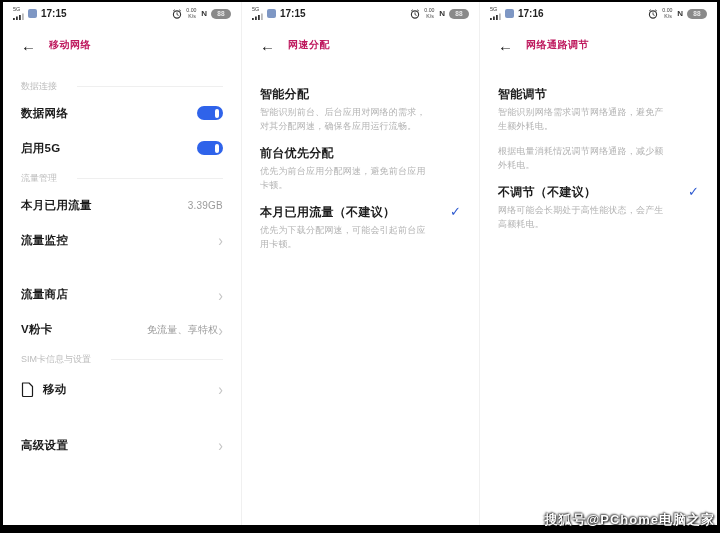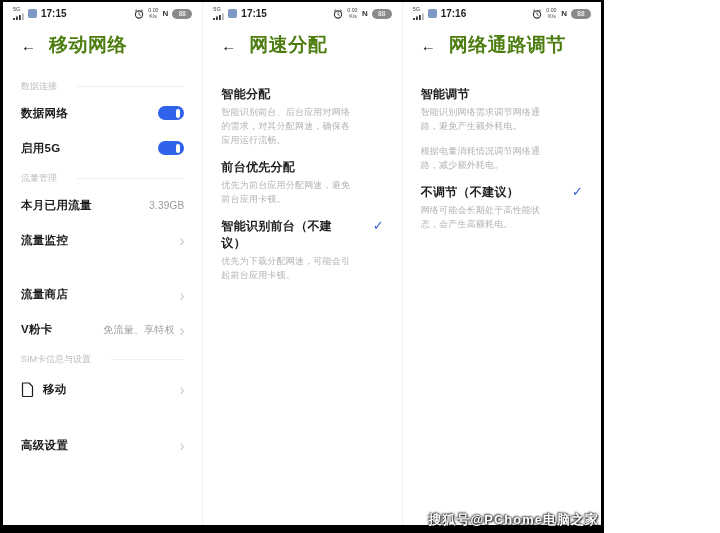--- a/index.html
+++ b/index.html
@@ -1,17 +1,17 @@
 <!DOCTYPE html>
 <html><head>
 <meta charset="utf-8">
 <style>
   html,body{margin:0;padding:0;}
   body{width:720px;height:533px;font-family:"Liberation Sans","DejaVu Sans",sans-serif;-webkit-font-smoothing:antialiased;}
-  .frame{position:relative;width:604px;height:533px;background:#000;overflow:hidden;}
+  .frame{position:relative;width:720px;height:533px;background:#000;overflow:hidden;}
   .board{position:absolute;top:2px;left:3px;right:3px;bottom:8px;background:#fff;display:flex;}
   .panel{width:33.333%;position:relative;background:#fff;box-sizing:border-box;}
   .panel + .panel{border-left:1px solid #f0f0f0;}
 
   
   .statusbar{display:flex;justify-content:space-between;align-items:center;padding:4px 10px 0 10px;height:15px;color:#2a2a2a;}
   .sb-left{display:flex;align-items:center;gap:4px;}
   .sb-right{display:flex;align-items:center;gap:4px;}
   .sig{display:inline-flex;flex-direction:column;align-items:flex-start;line-height:1;}
   .sig-label{font-size:5.5px;color:#444;letter-spacing:0;}
@@ -19,32 +19,32 @@
   .sb-time{font-size:10px;font-weight:700;color:#222;}
   .speed{display:inline-flex;flex-direction:column;align-items:center;line-height:1;}
   .speed i{font-style:normal;font-size:5.5px;color:#444;transform:scale(.95);}
   .nfc{font-size:8px;font-weight:700;color:#333;}
   .battery{min-width:20px;height:10px;border-radius:5px;background:#8a8a8a;color:#e8e8e8;font-size:6.5px;font-weight:700;display:inline-flex;align-items:center;justify-content:center;padding:0 2px;box-sizing:border-box;}
   .battery i{font-style:normal;}
 
   
   .nav{display:flex;align-items:center;gap:13px;padding:12px 18px 0 18px;height:24px;}
   .back{font-size:15px;font-weight:700;color:#111;cursor:pointer;line-height:1;}
-  .nav-title{font-size:19px;font-weight:700;color:#4d7c0f;letter-spacing:.5px;}
+  .nav-title{font-size:10px;font-weight:700;color:#be185d;letter-spacing:.5px;}
 
   
   .list{padding:0 18px;}
   .section{display:flex;align-items:center;gap:20px;height:18px;margin-top:20px;}
   .section.tight{margin-top:4px;}
   .sec-text{font-size:9px;color:#bdbdbd;white-space:nowrap;}
   .sec-line{flex:1;height:1px;background:#efefef;}
   .row{display:flex;align-items:center;justify-content:space-between;height:35px;}
   .row.tall{height:40px;}
   .row-label{font-size:11.5px;font-weight:600;color:#1c1c1c;letter-spacing:.3px;display:flex;align-items:center;gap:9px;}
-  .row-right{display:flex;align-items:center;gap:5px;}
+  .row-right{display:flex;align-items:center;}
   .row-value{font-size:10px;color:#9b9b9b;letter-spacing:.2px;}
   .chevron{font-size:14px;color:#c6c6c6;line-height:1;font-weight:400;transform:scaleY(1.15);}
   .gap-sm{height:20px;}
   .gap-md{height:18px;}
 
   .toggle{position:relative;width:26px;height:14px;border-radius:7px;background:#2f63ea;display:inline-block;cursor:pointer;}
   .toggle .knob{position:absolute;right:4px;top:2.5px;width:4px;height:9px;border-radius:2.5px;background:#fff;}
 
   .simicon{display:inline-flex;}
 
@@ -209,21 +209,21 @@
         </div>
         <div class="opt">
           <div class="opt-main">
             <div class="opt-title">前台优先分配</div>
             <div class="opt-desc">优先为前台应用分配网速，避免前台应用卡顿。</div>
           </div>
           <div class="opt-check"></div>
         </div>
         <div class="opt">
           <div class="opt-main">
-            <div class="opt-title">智能识别前台（不建议）</div>
+            <div class="opt-title">本月已用流量（不建议）</div>
             <div class="opt-desc">优先为下载分配网速，可能会引起前台应用卡顿。</div>
           </div>
           <div class="opt-check">✓</div>
         </div>
       </div>
     </div>
 
     <div class="panel">
       <div class="statusbar">
         <div class="sb-left">

